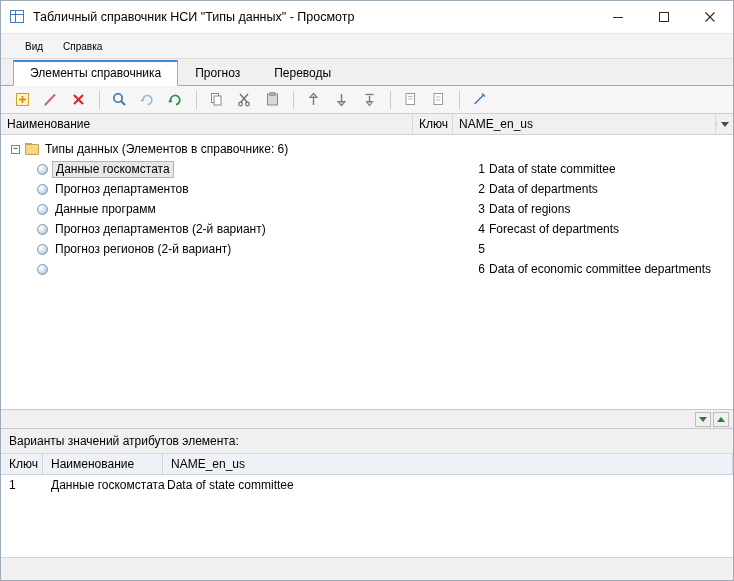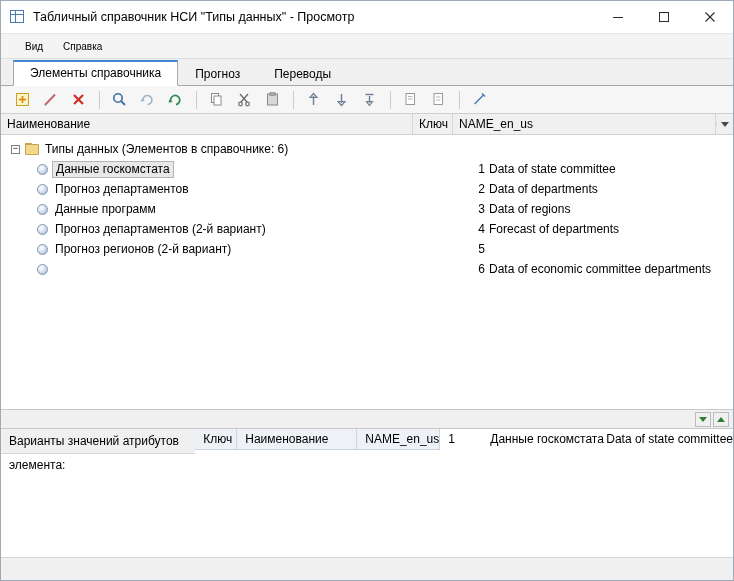--- a/index.html
+++ b/index.html
@@ -102,21 +102,21 @@
     color: #000;
     white-space: nowrap;
   }
   
   .tabstrip {
     height: 27px;
     min-height: 27px;
     background: #f0f0f0;
     position: relative;
     display: flex;
-    align-items: center;
+    align-items: flex-start;
     padding-left: 12px;
     border-bottom: 1px solid #a8a8a8;
     box-sizing: border-box;
   }
   .tab {
     font-size: 12px;
     padding: 5px 16px 5px 16px;
     border: 1px solid transparent;
     border-bottom: none;
     position: relative;
@@ -306,21 +306,21 @@
     justify-content: center;
     margin-left: 2px;
     box-sizing: border-box;
   }
   
   .bottom {
     height: 128px;
     min-height: 128px;
     background: #ffffff;
     display: flex;
-    flex-direction: row;
+    flex-direction: column;
   }
   .bottom-label {
     height: 24px;
     line-height: 24px;
     padding-left: 8px;
     font-size: 12px;
     background: #f0f0f0;
     border-bottom: 1px solid #d8d8d8;
   }
   .grid-header {

